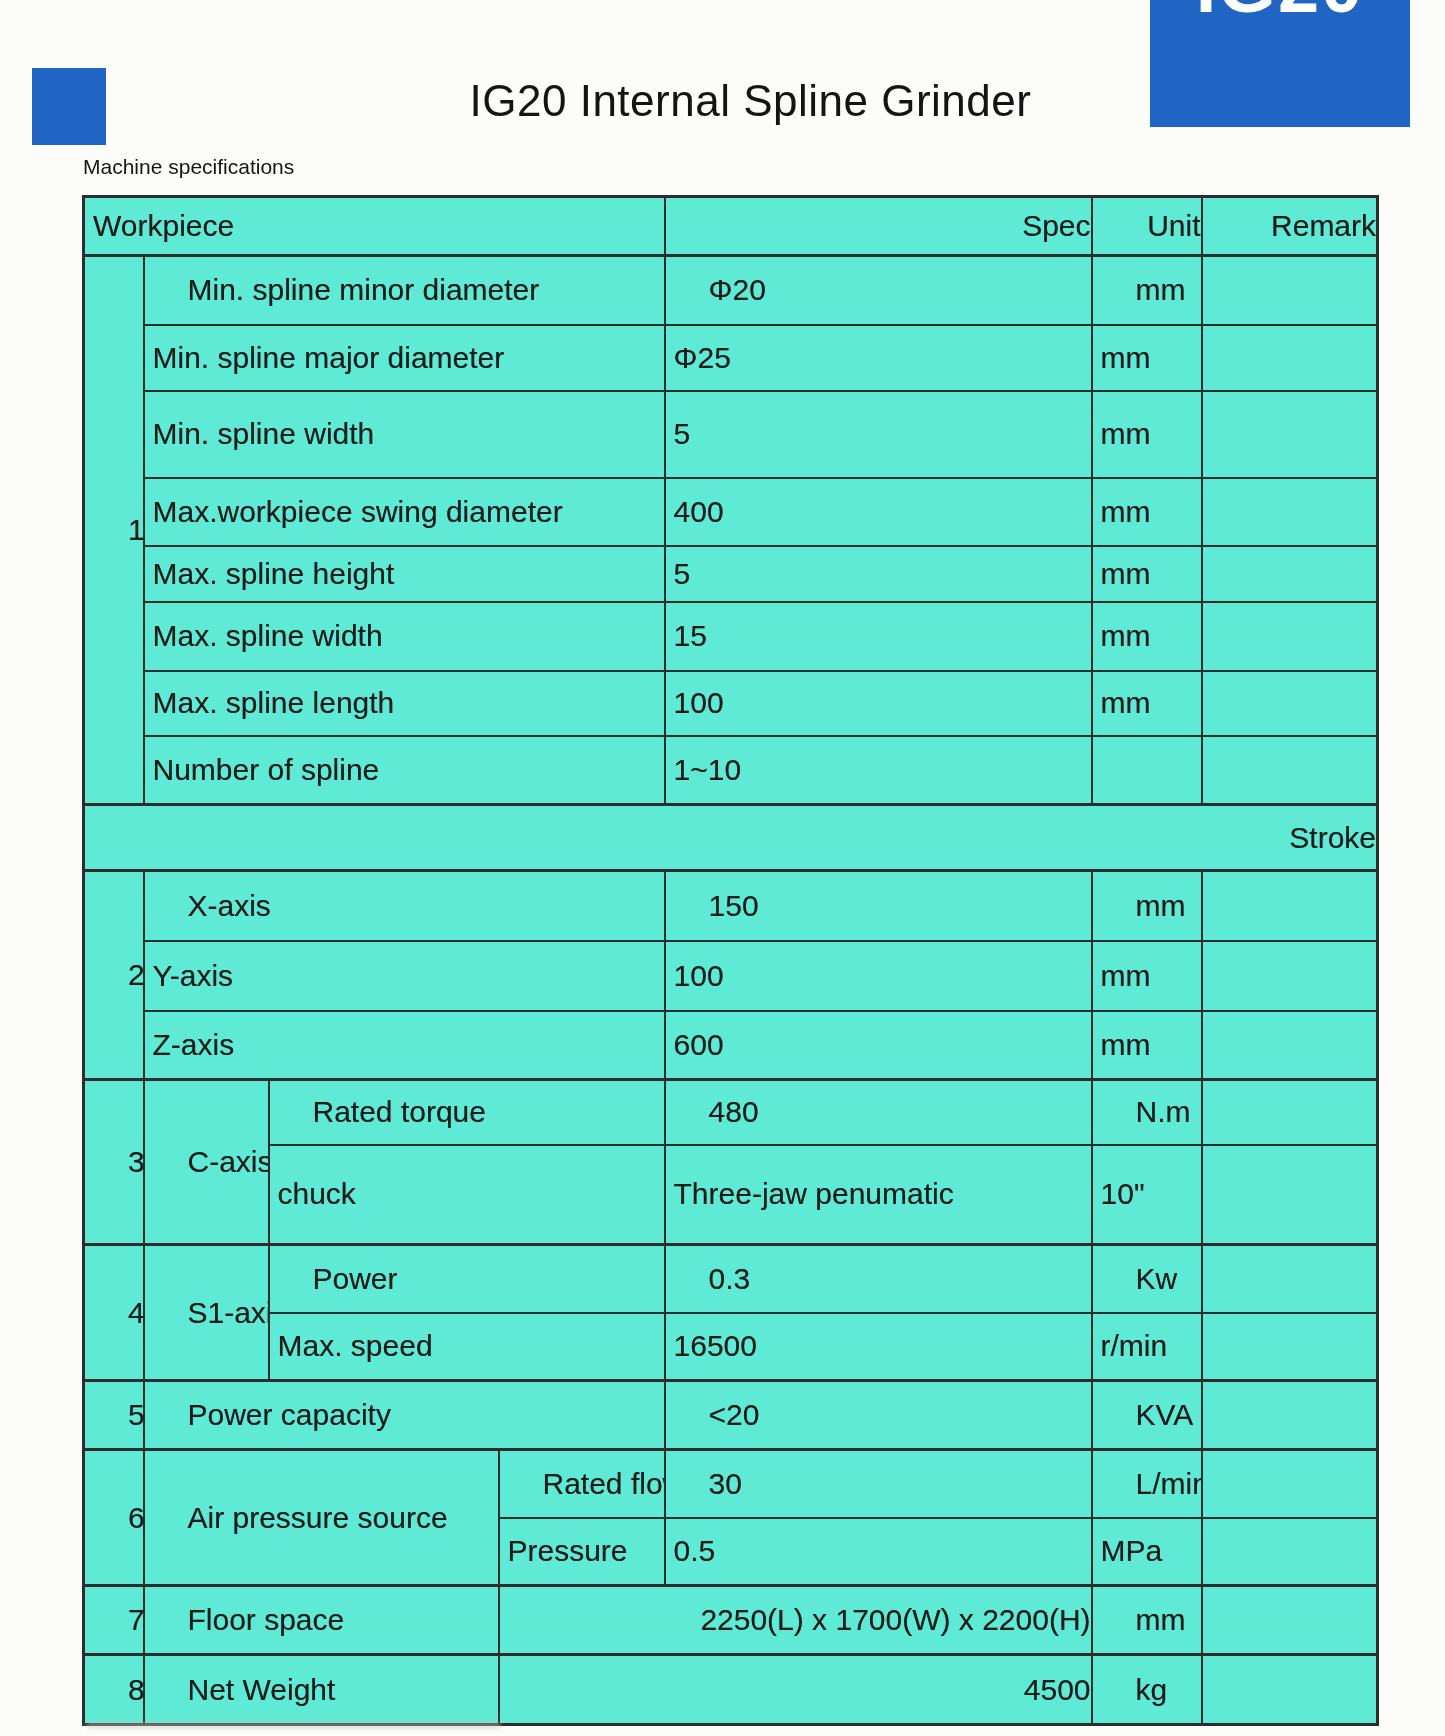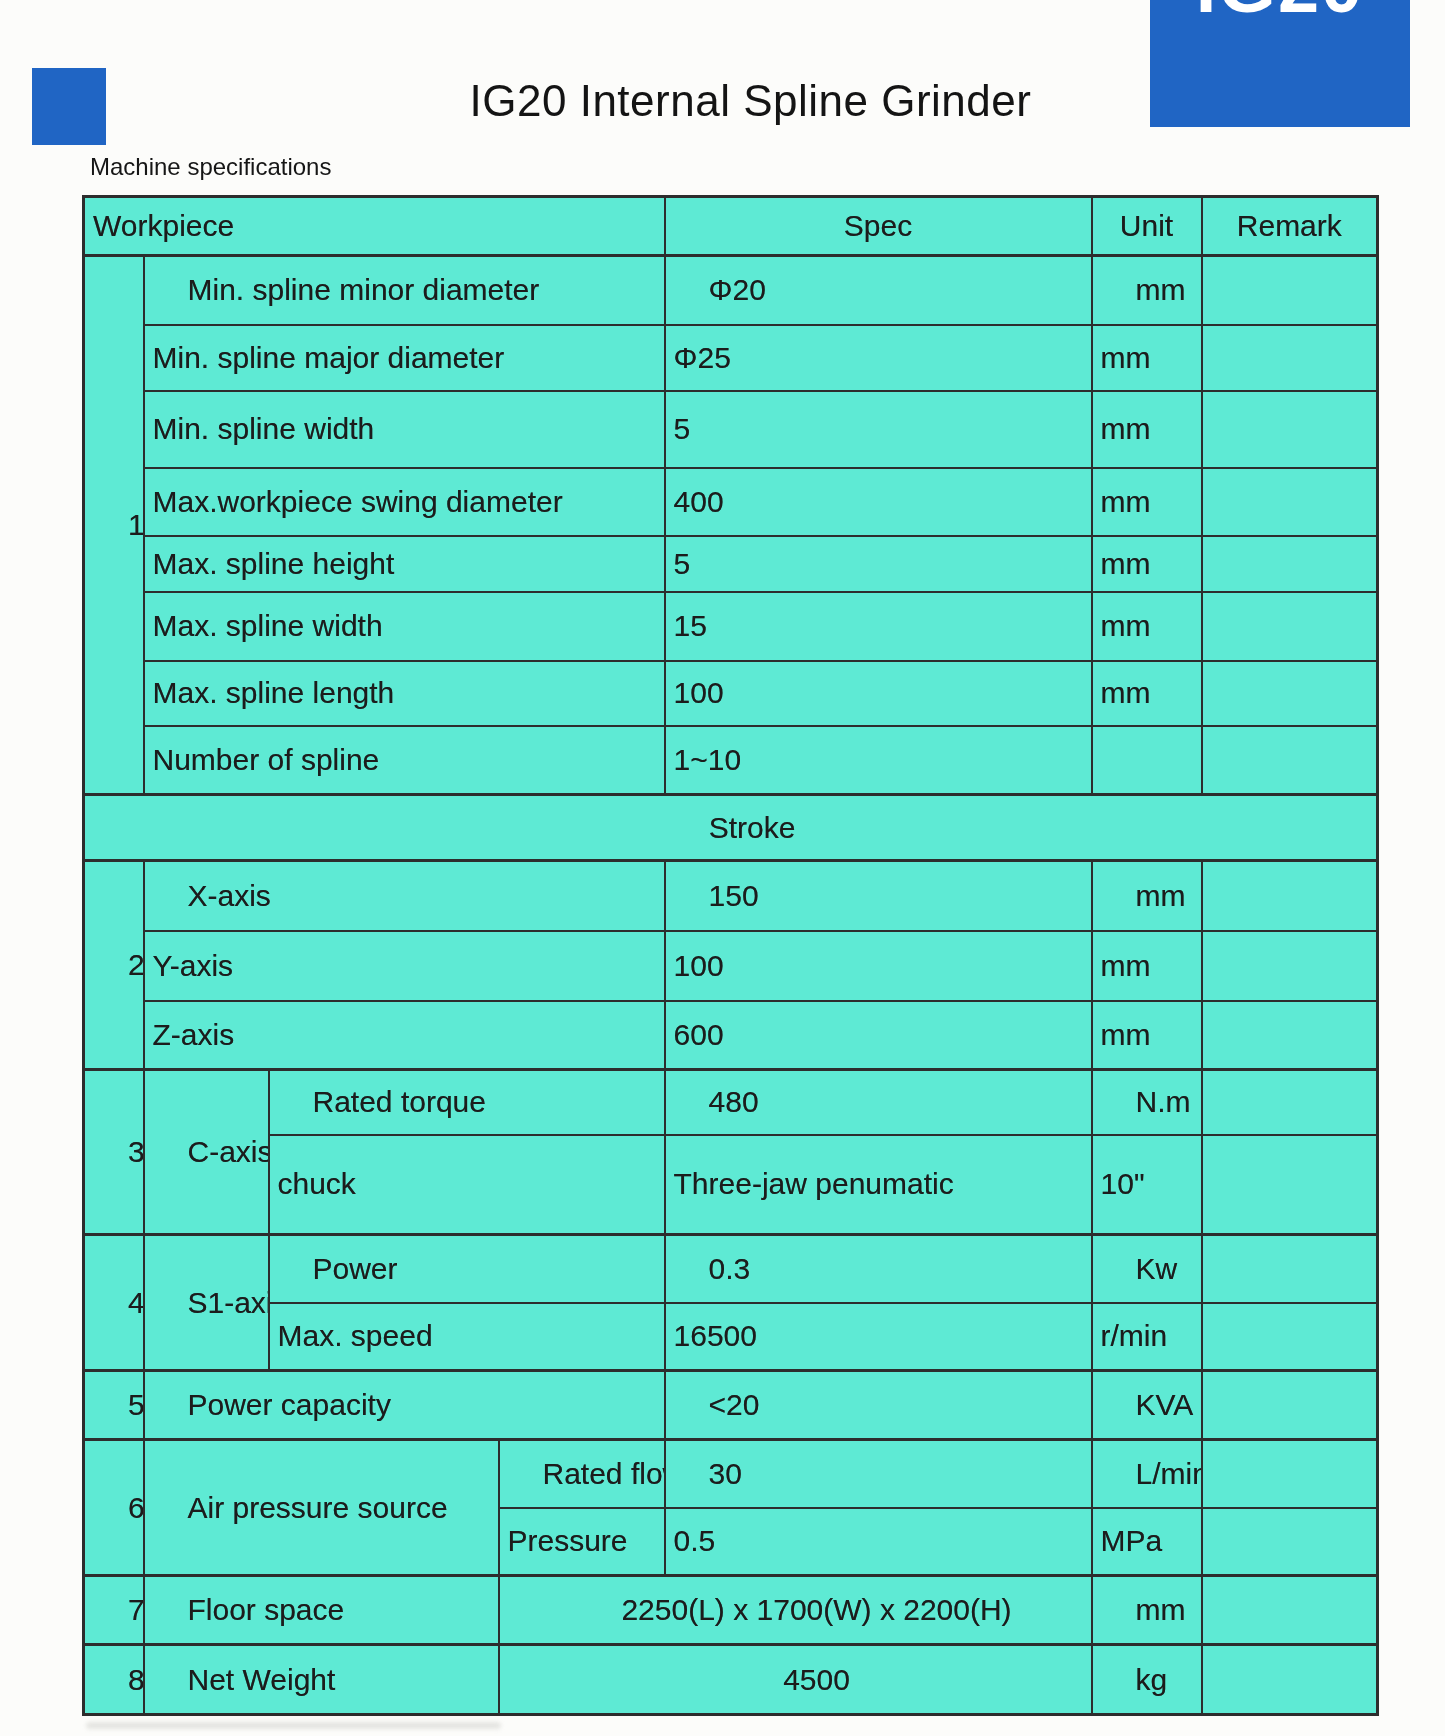--- a/index.html
+++ b/index.html
@@ -35,22 +35,22 @@
     letter-spacing:2px;
   }
   .doc-title{
     position:absolute;left:52px;top:76px;width:1397px;
     text-align:center;
     font-size:44px;line-height:50px;
     color:#141414;
     letter-spacing:0.5px;
   }
   .section-label{
-    position:absolute;left:90px;top:150px;
-    font-size:24px;line-height:34px;
+    position:absolute;left:83px;top:150px;
+    font-size:21px;line-height:34px;
     color:#161616;
   }
   .spec-table{
     position:absolute;left:82px;top:195px;
   }
   table.grid{
     border-collapse:collapse;
     table-layout:fixed;
     width:1294px;
     background:#5eead4;
@@ -59,21 +59,21 @@
     border:2px solid var(--line);
     font-size:30px;
     color:var(--ink);
     padding:0 0 0 8px;
     vertical-align:middle;
     overflow:hidden;
     white-space:nowrap;
     text-shadow:0 0 0.5px rgba(20,20,20,0.55);
   }
   table.grid{border:3px solid var(--line);}
-  table.grid td.c{text-align:center;padding:0;}
+  table.grid td.c{text-align:right;padding:0;}
   table.grid td.l{text-align:left;}
   table.grid tr.tk td{border-top-width:3px;padding-left:43px;}
   .scan-artifact{
     position:absolute;left:86px;top:1722px;
     width:415px;height:7px;
     background:#c9c9c4;opacity:0.45;
     filter:blur(2px);
     border-radius:4px;
   }
 </style>
@@ -116,21 +116,21 @@
             <td class="l">Φ20</td>
             <td class="l">mm</td>
             <td class="l"></td>
           </tr>
           <tr style="height: 66px;">
             <td colspan="3" class="l">Min. spline major diameter</td>
             <td class="l">Φ25</td>
             <td class="l">mm</td>
             <td class="l"></td>
           </tr>
-          <tr style="height: 77px; margin-top: 12px;">
+          <tr style="height: 87px; margin-top: 12px;">
             <td colspan="3" class="l">Min. spline width</td>
             <td class="l">5</td>
             <td class="l">mm</td>
             <td class="l"></td>
           </tr>
           <tr style="height: 68px;">
             <td colspan="3" class="l">Max.workpiece swing diameter</td>
             <td class="l">400</td>
             <td class="l">mm</td>
             <td class="l"></td>

